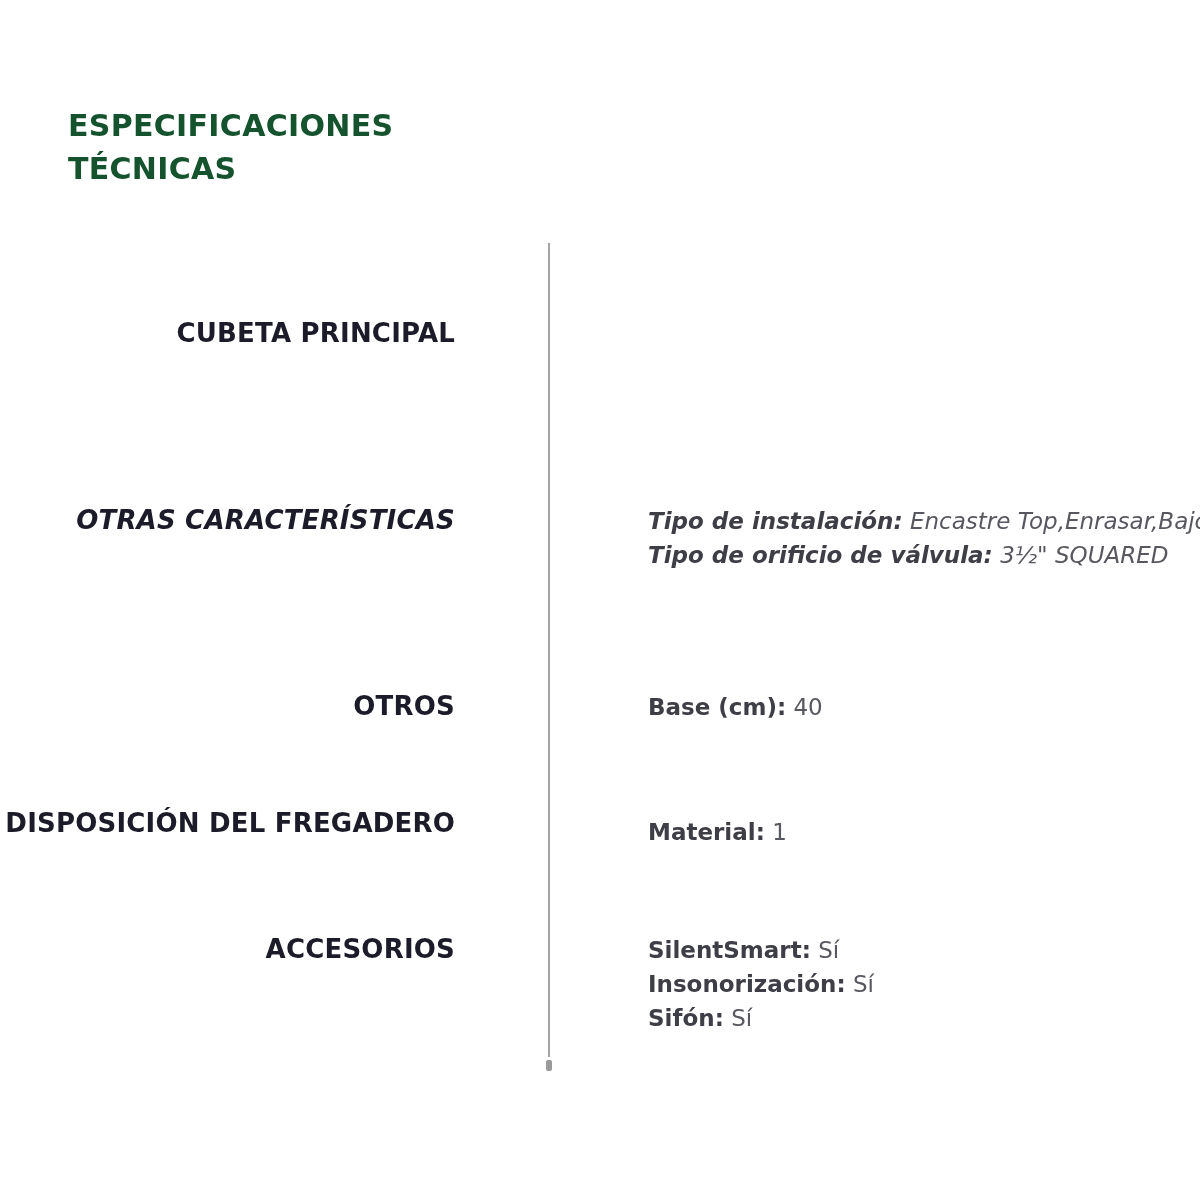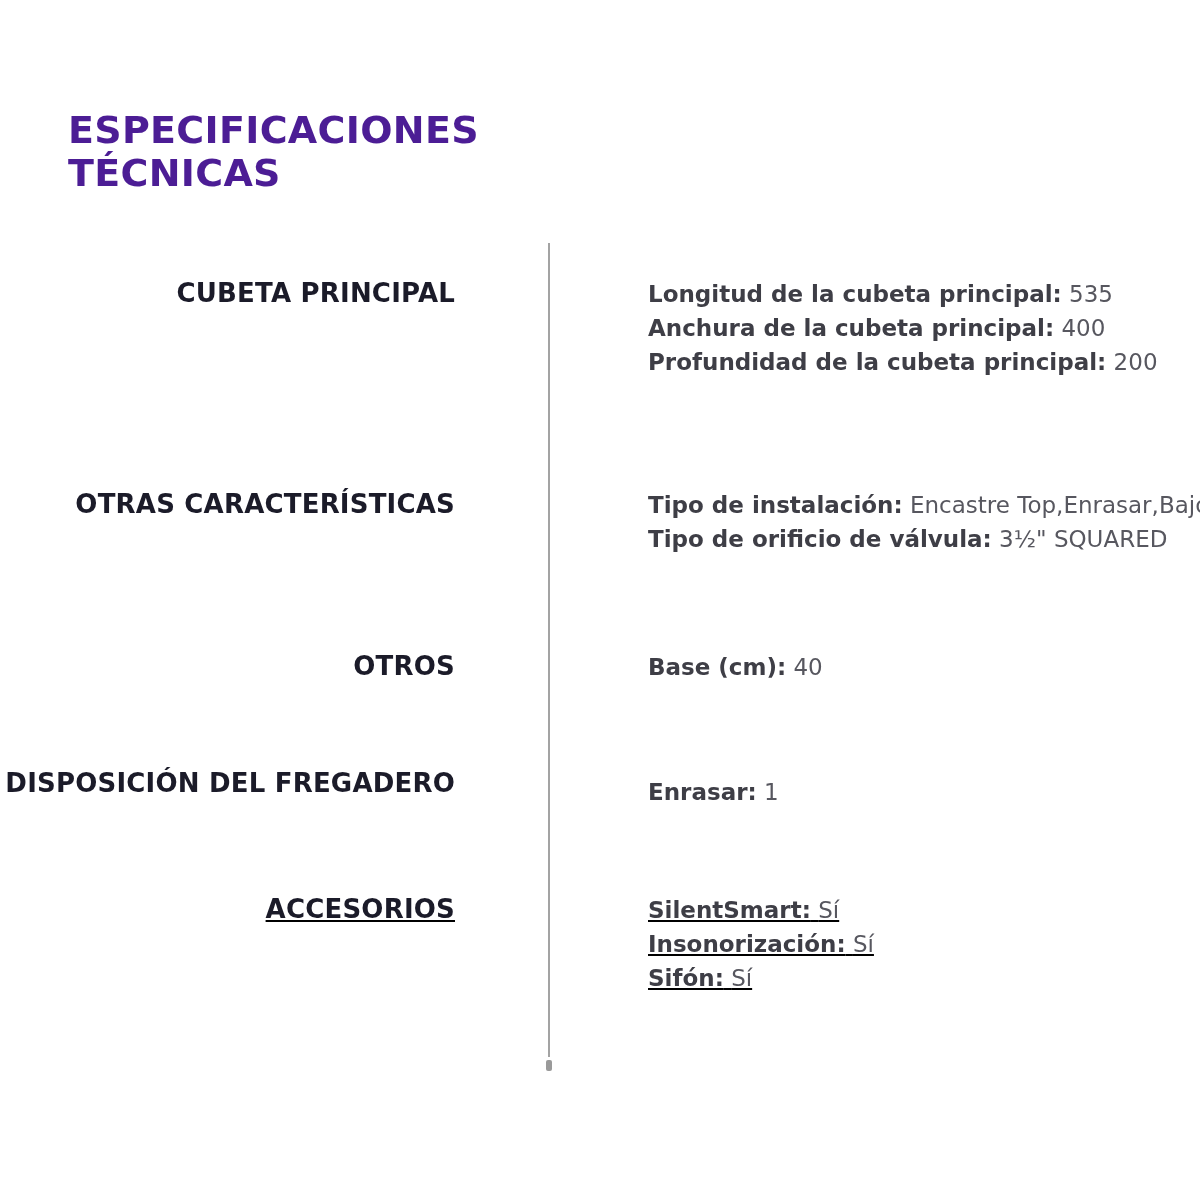--- a/index.html
+++ b/index.html
@@ -15,24 +15,24 @@
     position: relative;
     width: 1200px;
     height: 1200px;
     background: #ffffff;
   }
   .page-title {
     position: absolute;
     top: 84px;
     left: 68px;
     width: 440px;
-    font-size: 38px;
+    font-size: 30px;
     line-height: 43px;
     font-weight: bold;
-    color: #4c1d95;
+    color: #14532d;
     letter-spacing: 0.3px;
   }
   .divider {
     position: absolute;
     left: 548px;
     top: 243px;
     width: 2px;
     height: 814px;
     background: #a3a3a3;
   }
@@ -44,20 +44,21 @@
     height: 11px;
     background: #9a9a9a;
     border-radius: 2px;
   }
   .section {
     position: absolute;
     left: 0;
     right: 0;
     display: flex;
     align-items: flex-start;
+    margin-top: 40px;
   }
   .sec-left {
     width: 549px;
     box-sizing: border-box;
     padding-right: 94px;
     text-align: right;
     font-weight: bold;
     font-size: 26px;
     line-height: 33px;
     color: #1b1b29;
@@ -70,65 +71,60 @@
     line-height: 34px;
     color: #57575f;
     max-width: 651px;
   }
   .spec-row { white-space: nowrap; }
   .spec-label {
     font-weight: bold;
     color: #3e3e46;
   }
   .s1 { top: 277px; }
-  .s2 { top: 488px; }
+  .s2 { top: 464px; font-style: italic; }
   .s3 { top: 650px; }
   .s4 { top: 767px; }
-  .s5 { top: 893px; text-decoration: underline; }
+  .s5 { top: 893px; }
   .s4 .sec-left { }
   .s4 .sec-right { padding-top: 8px; }
 </style>
 </head>
 <body>
 
 <div class="canvas">
 
   <h1 class="page-title">ESPECIFICACIONES TÉCNICAS</h1>
 
   <div class="divider"></div>
   <div class="divider-dot"></div>
 
   <div class="section s1">
     <div class="sec-left">CUBETA PRINCIPAL</div>
-    <div class="sec-right">
-      <div class="spec-row"><span class="spec-label">Longitud de la cubeta principal:</span> <span class="spec-value">535</span></div>
-      <div class="spec-row"><span class="spec-label">Anchura de la cubeta principal:</span> <span class="spec-value">400</span></div>
-      <div class="spec-row"><span class="spec-label">Profundidad de la cubeta principal:</span> <span class="spec-value">200</span></div>
-    </div>
   </div>
 
   <div class="section s2">
     <div class="sec-left">OTRAS CARACTERÍSTICAS</div>
     <div class="sec-right">
       <div class="spec-row"><span class="spec-label">Tipo de instalación:</span> <span class="spec-value">Encastre Top,Enrasar,Bajo</span></div>
       <div class="spec-row"><span class="spec-label">Tipo de orificio de válvula:</span> <span class="spec-value">3½" SQUARED</span></div>
     </div>
   </div>
 
   <div class="section s3">
     <div class="sec-left">OTROS</div>
     <div class="sec-right">
       <div class="spec-row"><span class="spec-label">Base (cm):</span> <span class="spec-value">40</span></div>
     </div>
   </div>
 
   <div class="section s4">
     <div class="sec-left">DISPOSICIÓN DEL FREGADERO</div>
     <div class="sec-right">
-      <div class="spec-row"><span class="spec-label">Enrasar:</span> <span class="spec-value">1</span></div>
+      <div class="spec-row"><span class="spec-label">Material:</span> <span class="spec-value">1</span></div>
     </div>
   </div>
 
   <div class="section s5">
     <div class="sec-left">ACCESORIOS</div>
     <div class="sec-right">
       <div class="spec-row"><span class="spec-label">SilentSmart:</span> <span class="spec-value">Sí</span></div>
       <div class="spec-row"><span class="spec-label">Insonorización:</span> <span class="spec-value">Sí</span></div>
       <div class="spec-row"><span class="spec-label">Sifón:</span> <span class="spec-value">Sí</span></div>
     </div>

